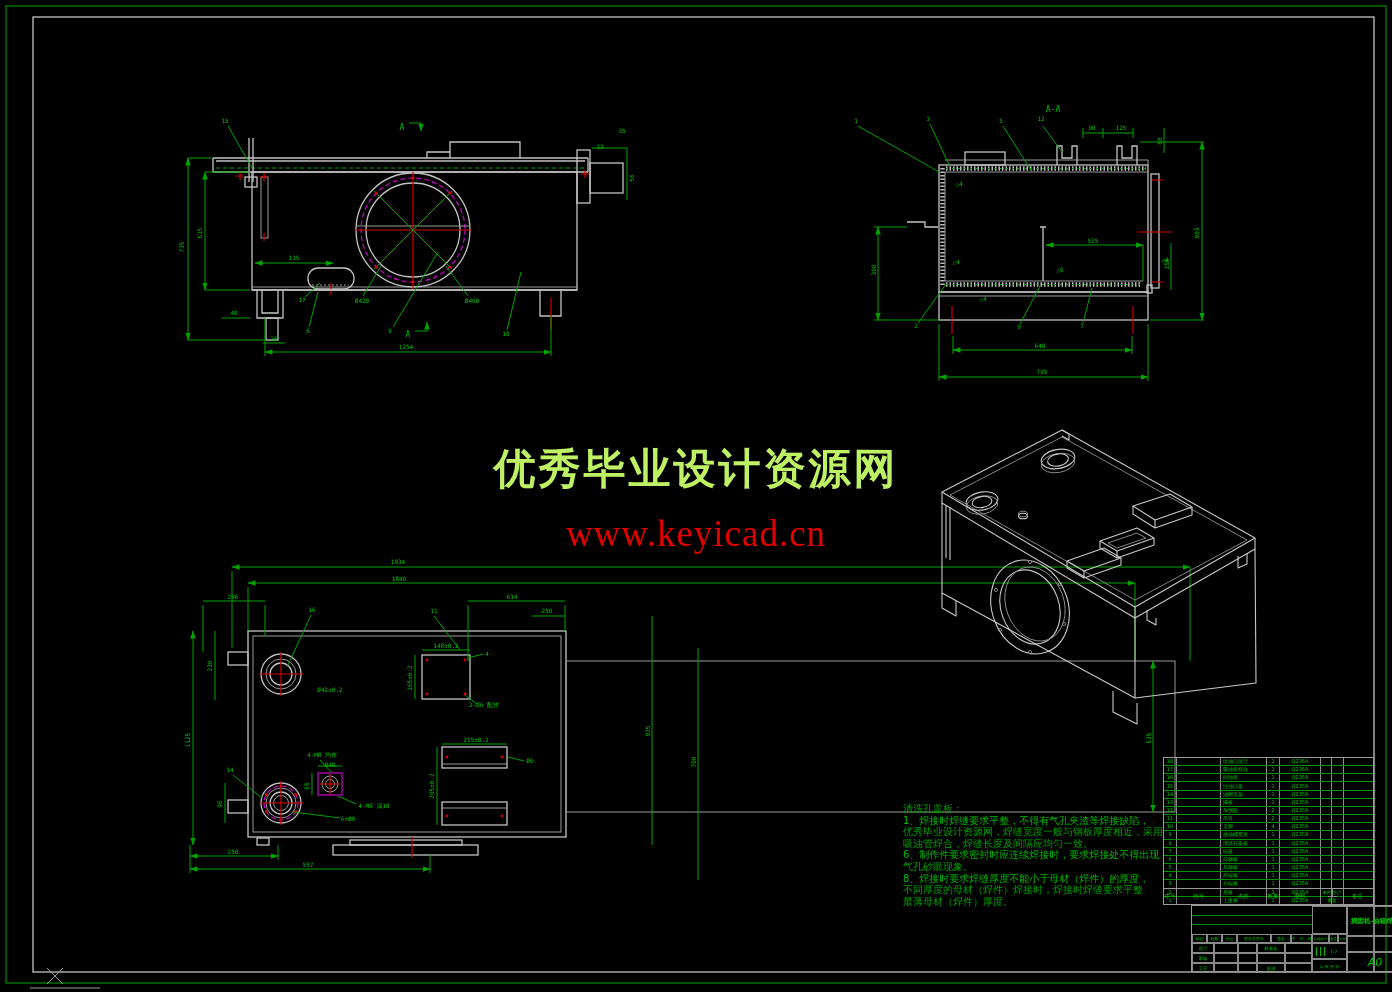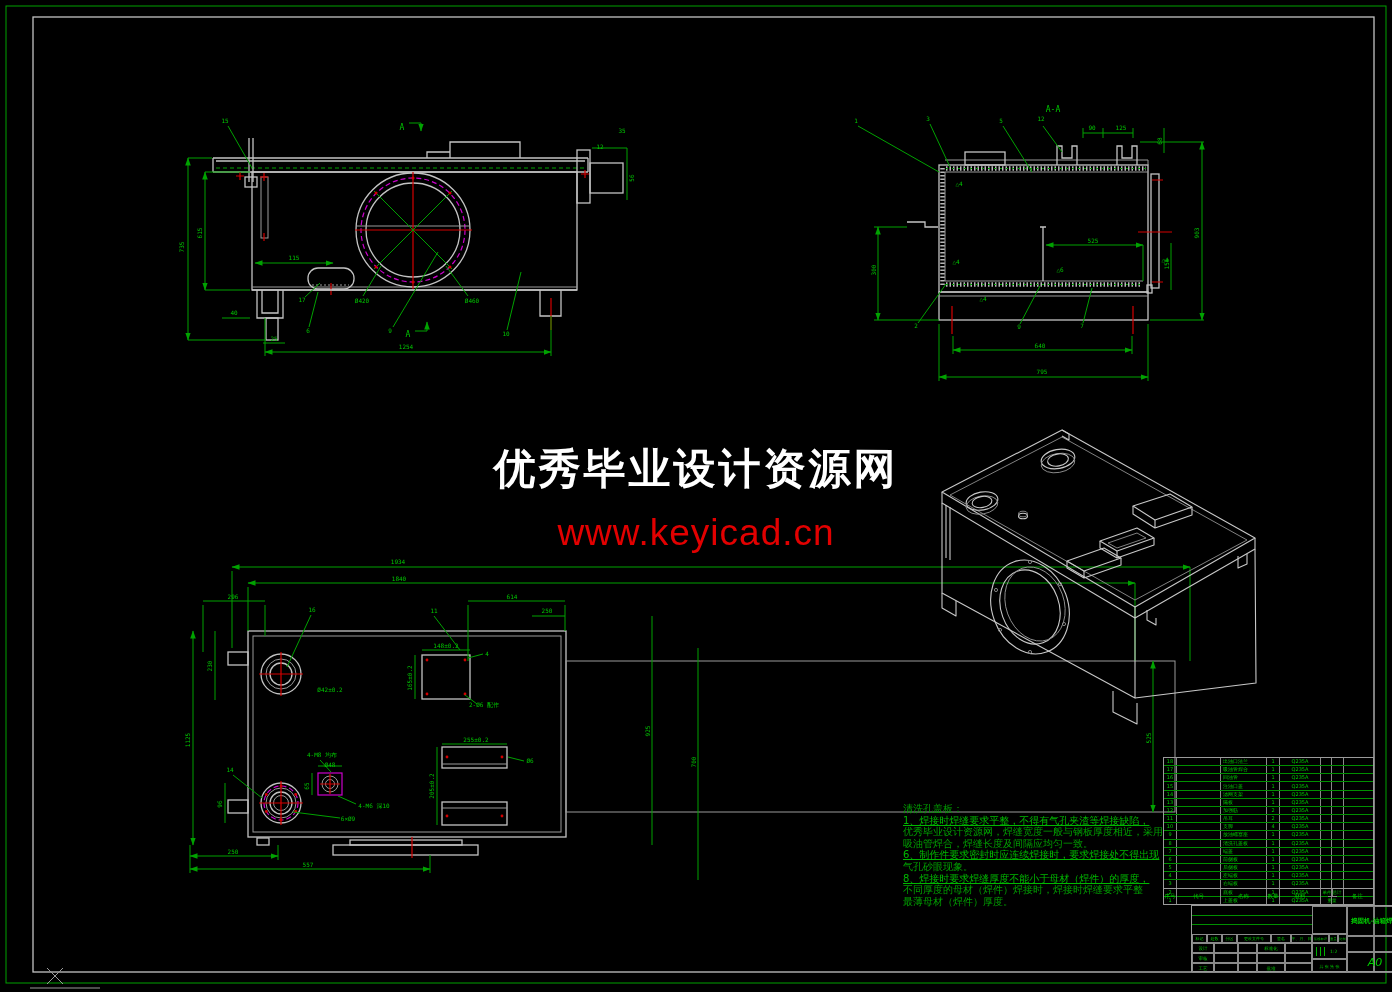--- a/index.html
+++ b/index.html
@@ -13,29 +13,29 @@
   .grd{stroke:#b9b9b9;fill:none;stroke-width:4.5;stroke-dasharray:1.5 2;}
   .rd{stroke:#d40000;fill:none;stroke-width:1.2;}
   .rdf{fill:#d40000;stroke:none;}
   .mg{stroke:#cc00cc;fill:none;stroke-width:1.2;}
   .mgd{stroke:#cc00cc;fill:none;stroke-width:1.2;stroke-dasharray:5 3;}
   .iso{stroke:#c8c8c8;fill:none;stroke-width:1.1;stroke-linejoin:round;}
   .isot{stroke:#8f8f8f;fill:none;stroke-width:.9;}
   text.anno{fill:#00c800;}
   
   .wm1{position:absolute;left:0;top:441px;width:1392px;text-align:center;
-       color:#ffffff;font-family:"Liberation Serif","DejaVu Serif",serif;
+       color:#bef264;font-family:"Liberation Serif","DejaVu Serif",serif;
        font-size:42px;font-weight:bold;letter-spacing:3px;}
   .wm2{position:absolute;left:0;top:512px;width:1392px;text-align:center;
-       color:#e20000;font-family:Liberation Sans, sans-serif;
+       color:#e20000;font-family:Liberation Serif, serif;
        font-size:37px;letter-spacing:1px;}
   
   #tech-notes{position:absolute;left:903px;top:803px;width:266px;color:#00a000;
       font-size:10px;line-height:11.6px;white-space:nowrap;}
-  #tech-notes .num{color:#00b800;text-decoration:underline;}
+  #tech-notes .num{color:#00b800;}
   
   #bom{position:absolute;left:1163px;top:757px;width:211px;height:148px;
        border:1px solid #9a9a9a;box-sizing:border-box;color:#00cc00;font-size:5px;}
   .bom-row{display:grid;grid-template-columns:13px 44px 46px 13px 41px 11px 12px 27px;
        height:8.17px;border-bottom:1px solid #009000;box-sizing:border-box;}
   .bom-row:last-child{border-bottom:none;}
   .bom-cell{border-right:1px solid #8a8a8a;overflow:hidden;display:flex;align-items:center;
        justify-content:center;line-height:1;}
   .bom-cell.nm{justify-content:flex-start;padding-left:2px;}
   .bom-cell:last-child{border-right:none;}

